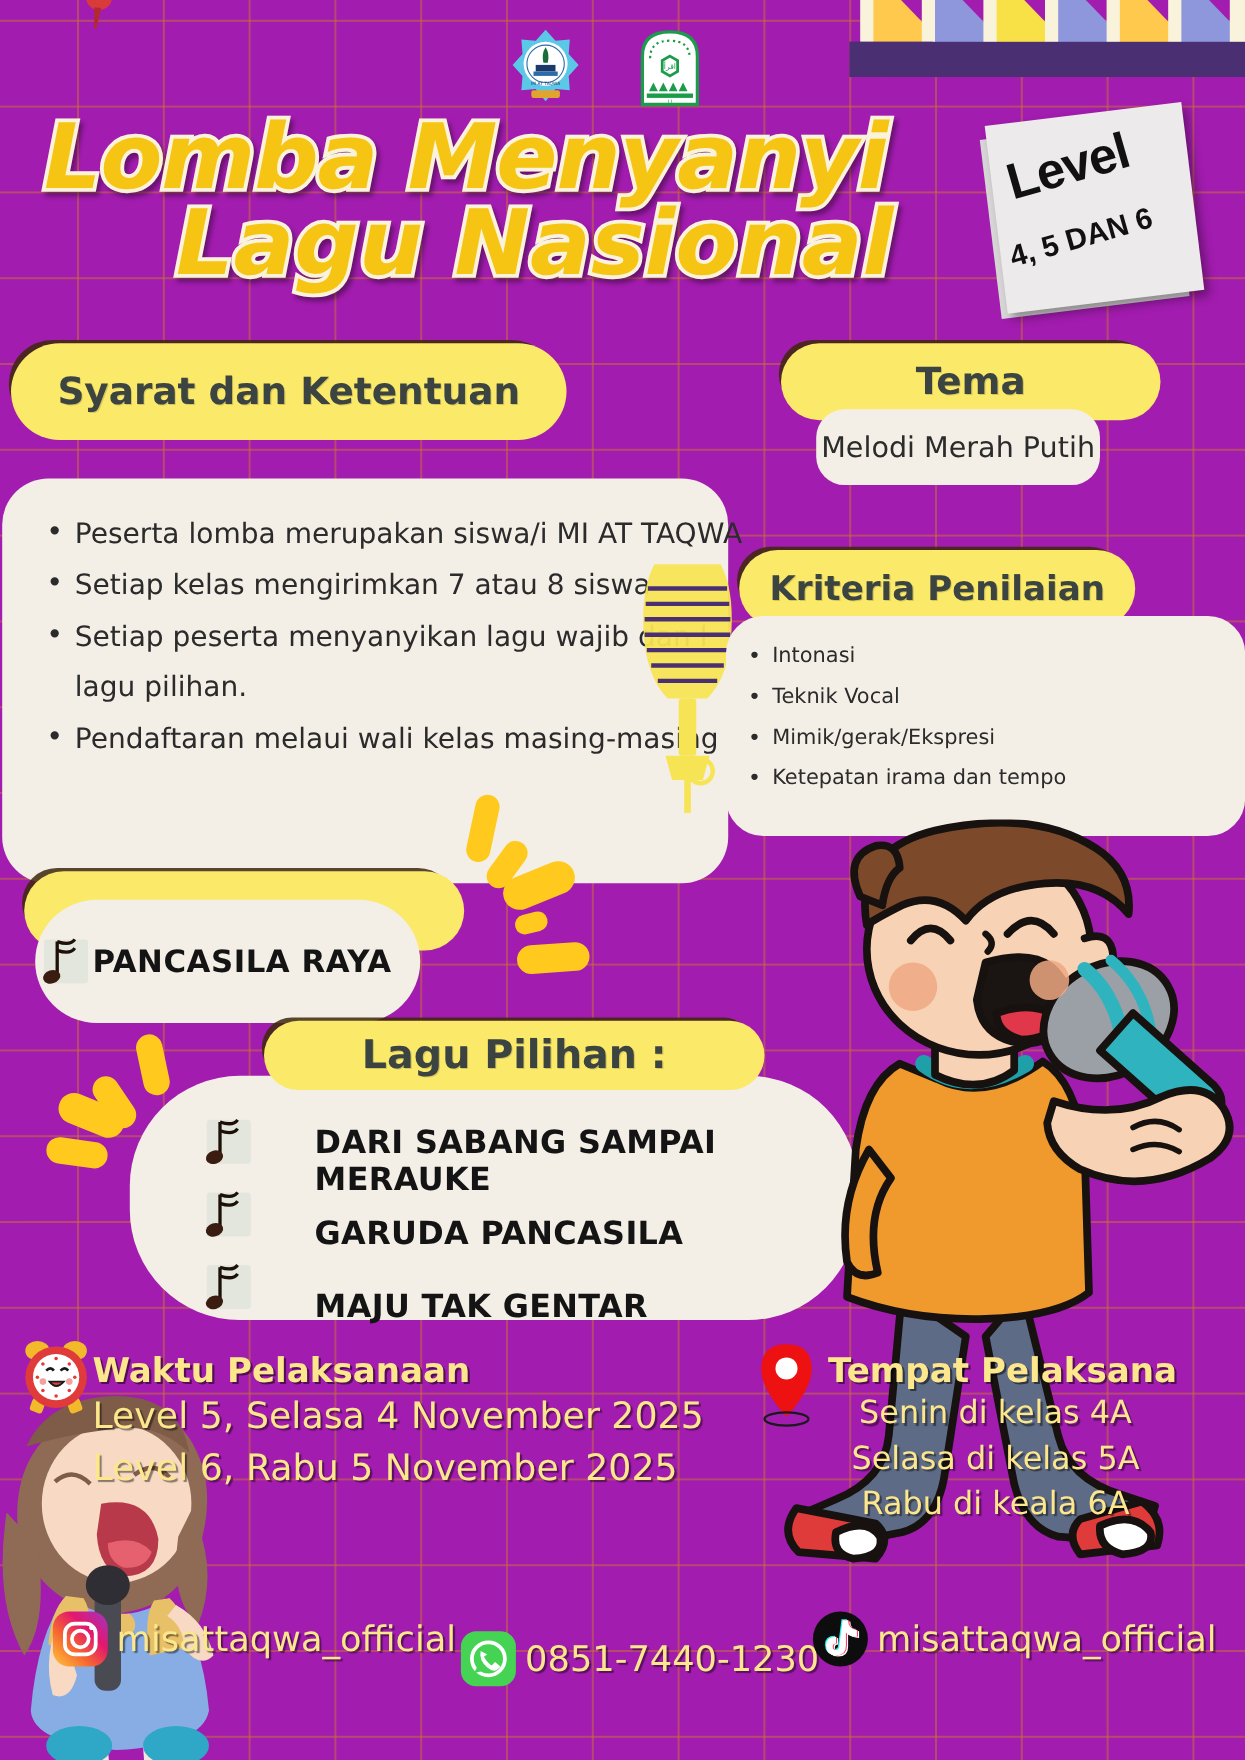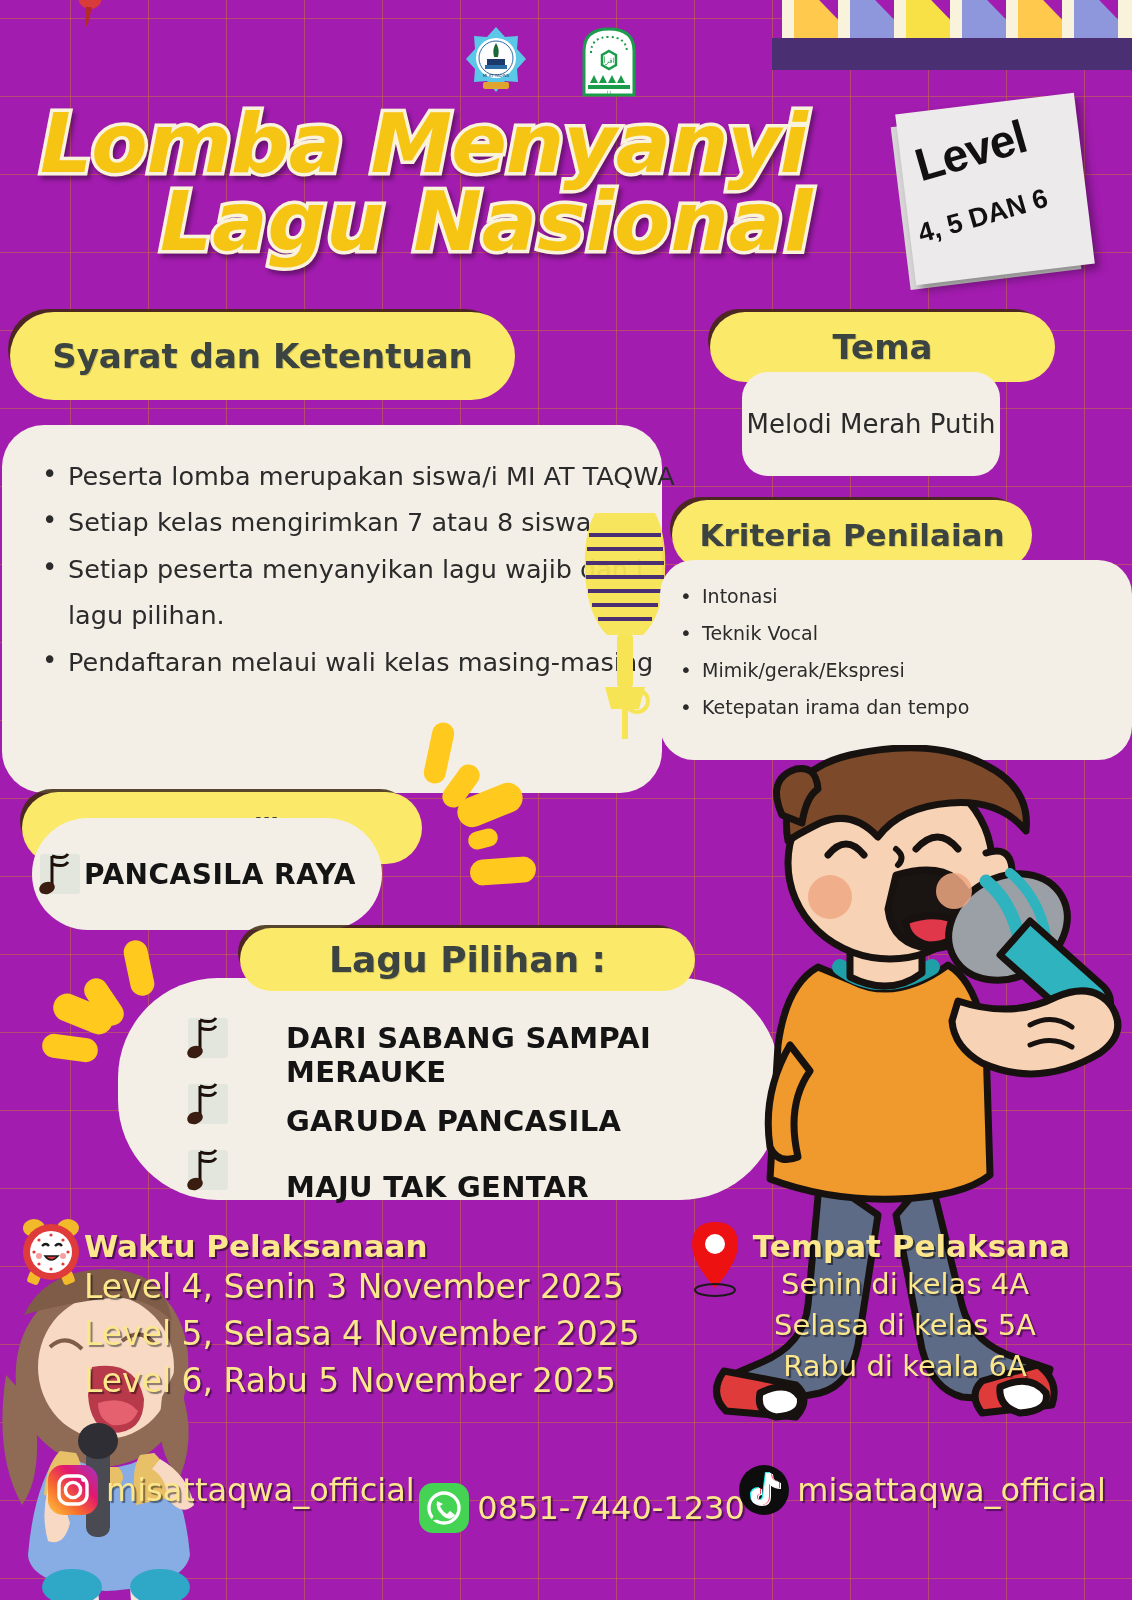--- a/index.html
+++ b/index.html
@@ -83,34 +83,34 @@
     background:#F4EFE6;
     border-radius:42px;
   }
   .body-text {
     font-family:"DejaVu Sans", sans-serif;
     color:#2b2b2b;
   }
 
   
   #pill-syarat { left:10px; top:312px; width:505px; height:88px; font-size:34px; }
-  #card-syarat { left:2px; top:425px; width:660px; height:368px; }
+  #card-syarat { left:2px; top:435px; width:660px; height:368px; }
   #card-syarat ul { list-style:none; padding:28px 18px 0 40px; }
   #card-syarat li {
     position:relative; font-size:25.5px; line-height:1.82; padding-left:26px;
     white-space:nowrap;
   }
   #card-syarat li.wrap { white-space:normal; }
   #card-syarat li:before {
     content:"•"; position:absolute; left:0; top:-2px; font-size:26px;
   }
 
   
   #pill-tema { left:710px; top:312px; width:345px; height:70px; font-size:34px; }
-  #card-tema { left:742px; top:372px; width:258px; height:104px; border-radius:26px;
+  #card-tema { left:742px; top:372px; width:258px; height:69px; border-radius:26px;
                display:flex; align-items:center; justify-content:center; }
   #card-tema span { font-size:26px; }
 
   
   #pill-kriteria { left:672px; top:500px; width:360px; height:70px; font-size:31px; }
   #card-kriteria { left:660px; top:560px; width:472px; height:200px; border-radius:34px; }
   #card-kriteria ul { list-style:none; padding:18px 10px 0 42px; }
   #card-kriteria li { position:relative; font-size:19px; line-height:1.94; }
   #card-kriteria li:before { content:"•"; position:absolute; left:-22px; top:-1px; font-size:20px; }
 
@@ -463,21 +463,20 @@
   </svg>
 
   <svg id="pin-icon" viewBox="0 0 62 80">
     <path d="M31 4 Q54 4 54 27 Q54 44 31 70 Q8 44 8 27 Q8 4 31 4Z" fill="#EE1111"></path>
     <circle cx="31" cy="26" r="10" fill="#fff"></circle>
     <ellipse cx="31" cy="72" rx="20" ry="6" fill="none" stroke="#1a1a1a" stroke-width="2"></ellipse>
   </svg>
 
   <div id="waktu-block">
     <div class="sec-head">Waktu Pelaksanaan</div>
-    <div class="sec-line">Level 4, Senin 3 November 2025</div>
     <div class="sec-line">Level 5, Selasa 4 November 2025</div>
     <div class="sec-line">Level 6, Rabu 5 November 2025</div>
   </div>
 
   <div id="tempat-block">
     <div class="sec-head">Tempat Pelaksana</div>
     <div class="sec-line">Senin  di kelas 4A</div>
     <div class="sec-line">Selasa di kelas 5A</div>
     <div class="sec-line">Rabu di keala 6A</div>
   </div>

